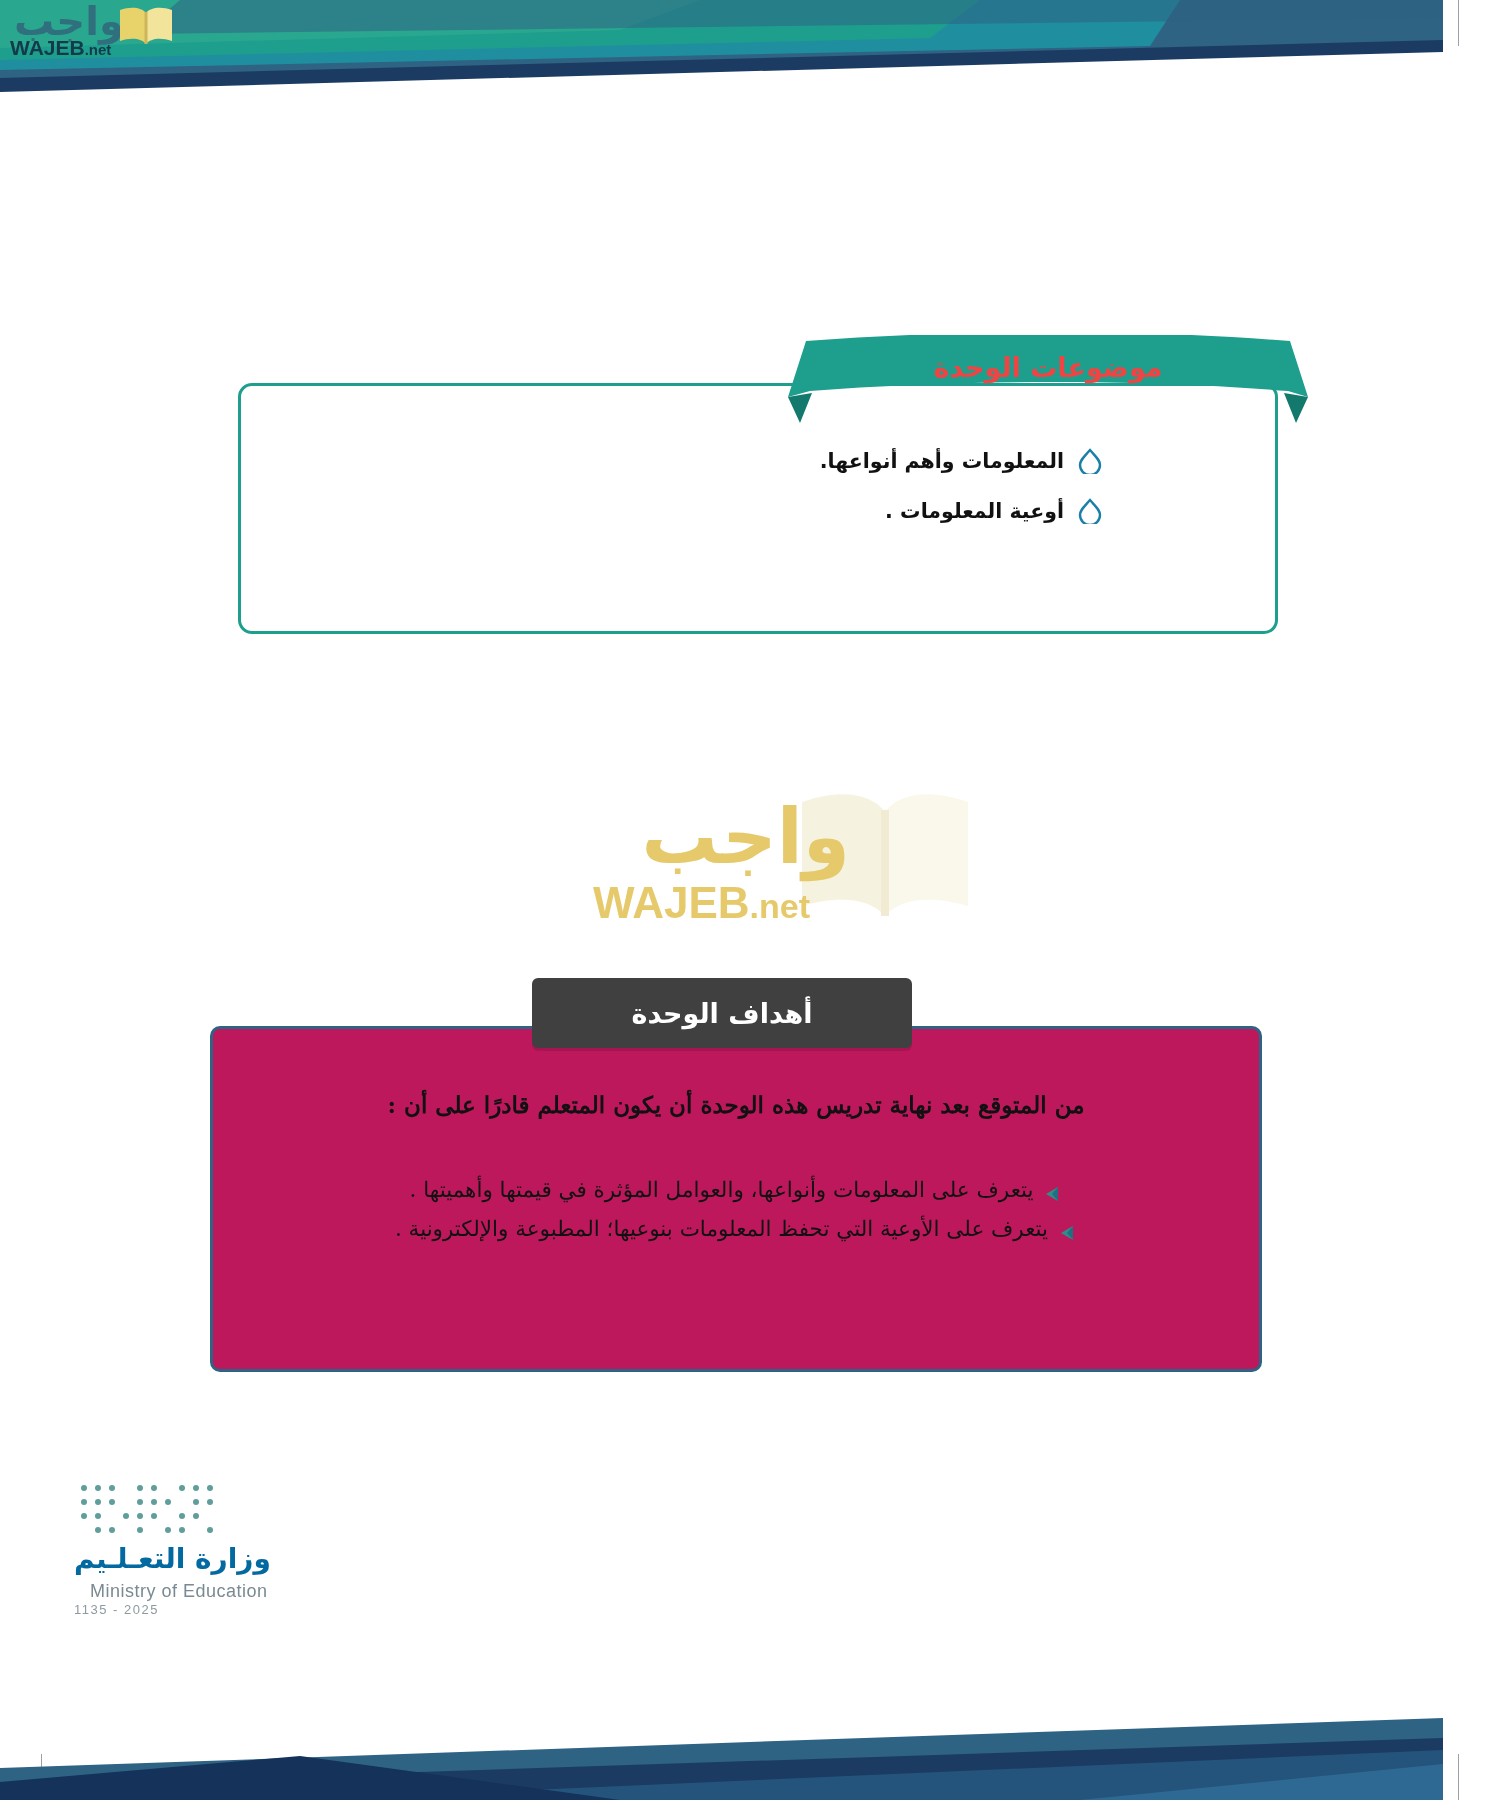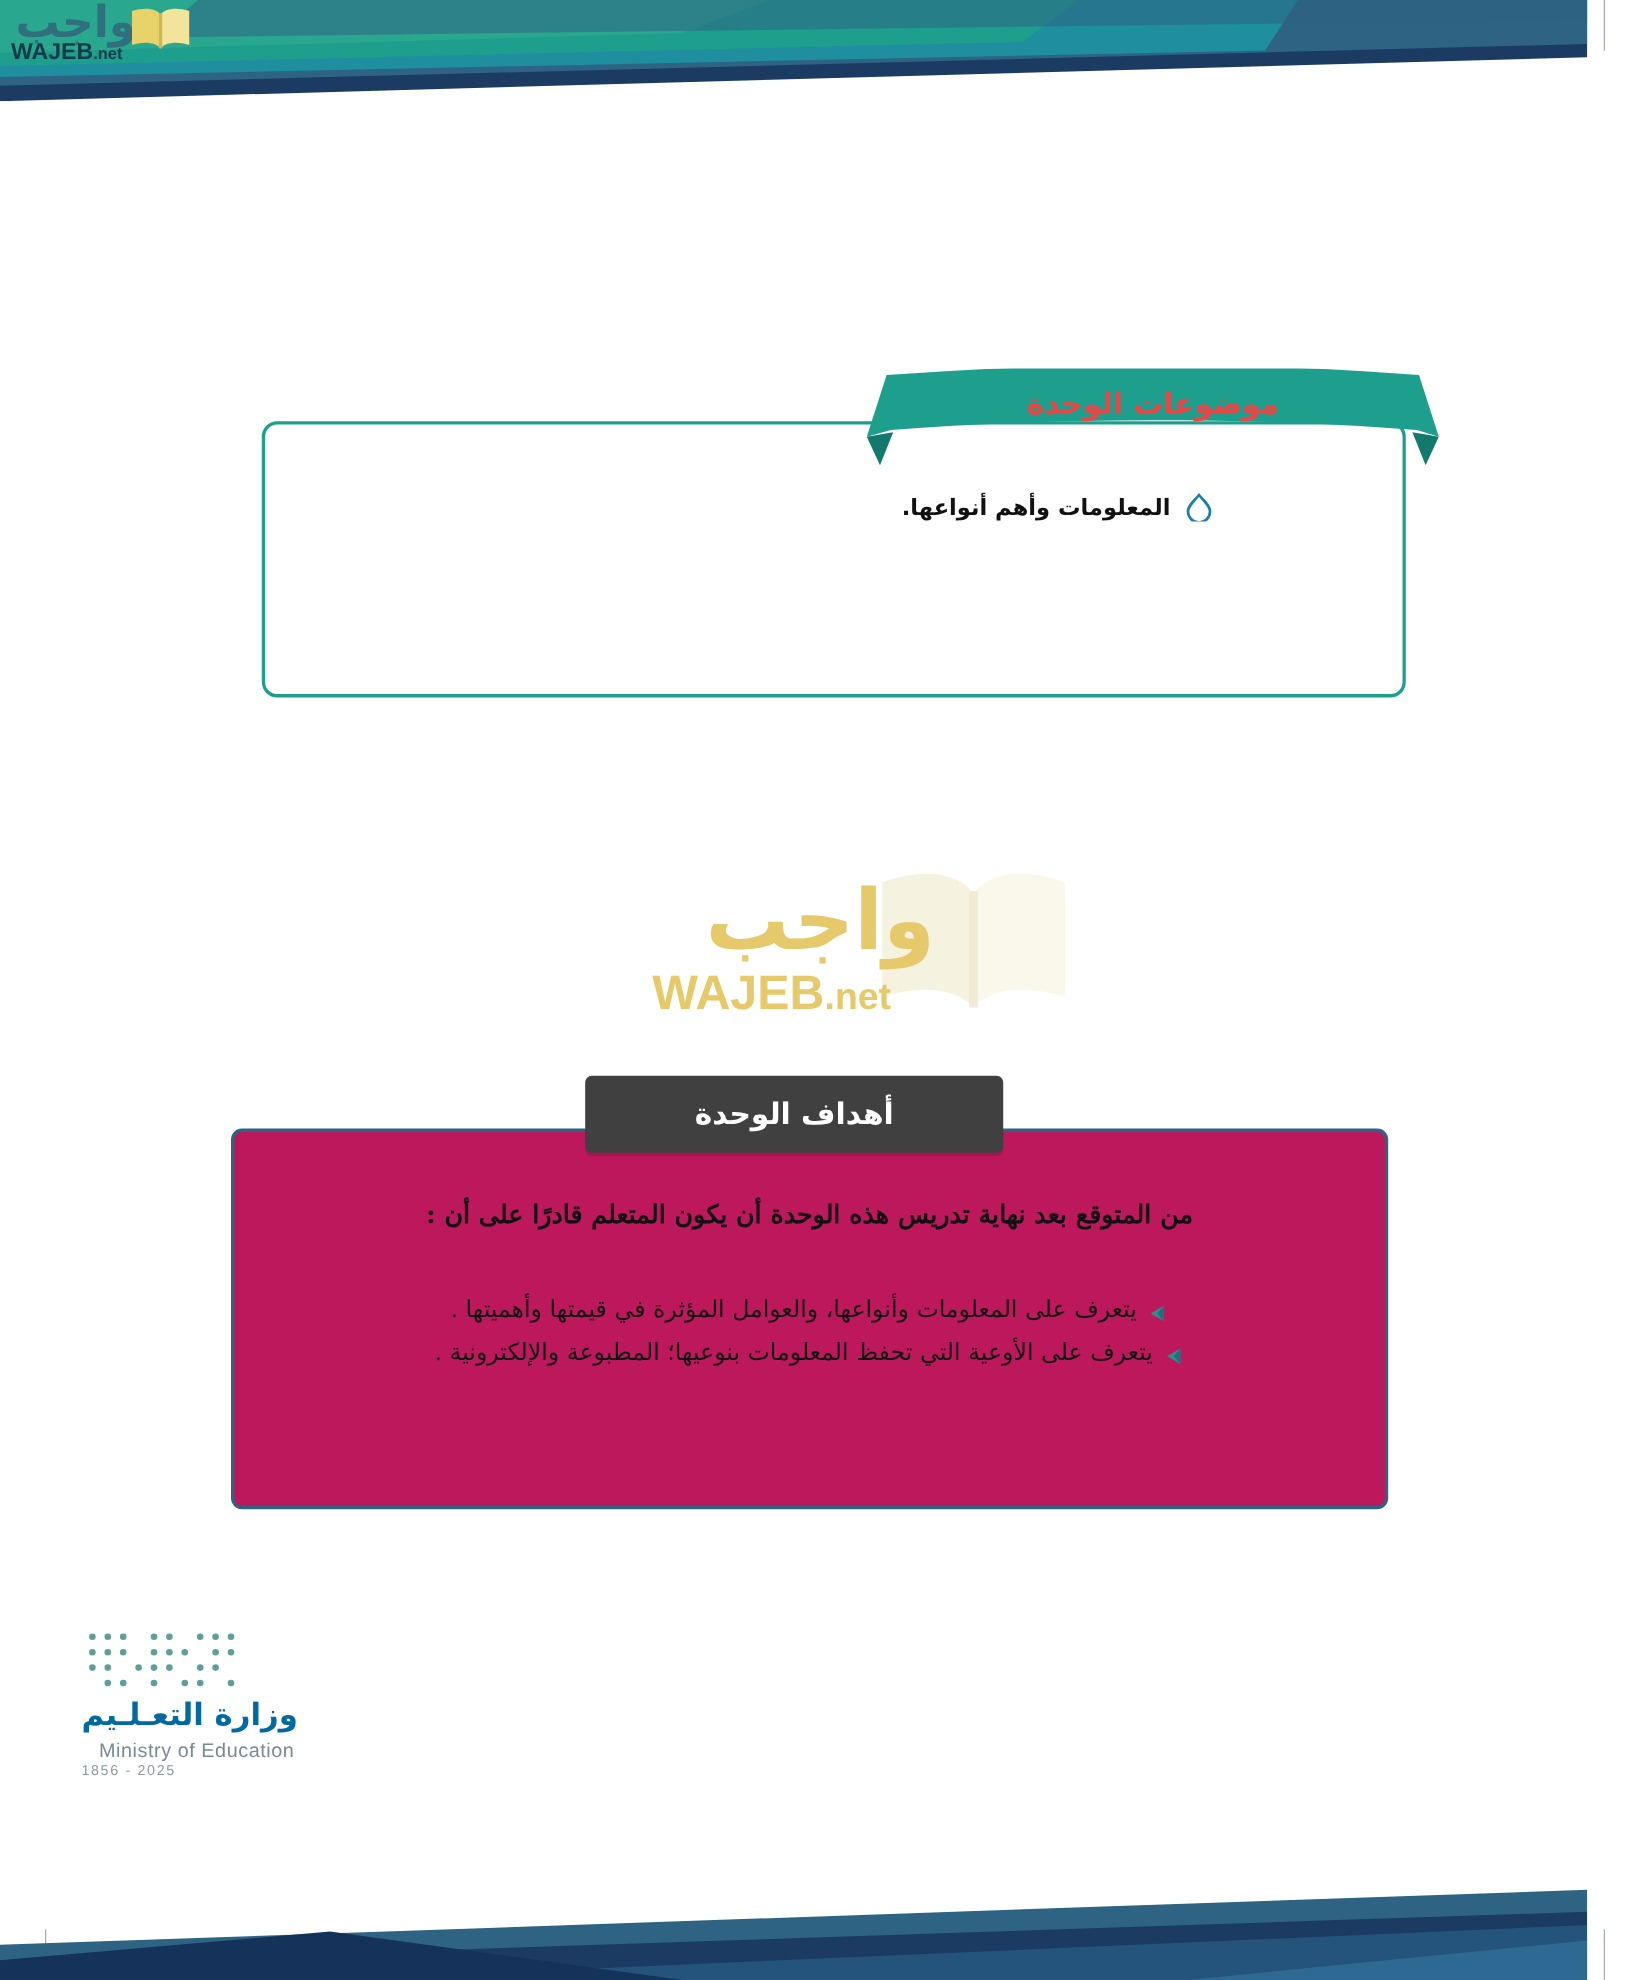--- a/index.html
+++ b/index.html
@@ -367,20 +367,28 @@
         <div class="topic-item">
           <span class="topic-bullet">
             <svg width="26" height="26" viewBox="0 0 26 26" xmlns="http://www.w3.org/2000/svg">
               <path d="M13 2 C19 9 23 12 23 17 A10 10 0 0 1 3 17 C3 12 7 9 13 2 Z" fill="none" stroke="#1b7fa8" stroke-width="2.4"></path>
             </svg>
           </span>
           <span class="topic-text">المعلومات وأهم أنواعها.</span>
         </div>
 
 
+        <div class="topic-item">
+          <span class="topic-bullet">
+            <svg width="26" height="26" viewBox="0 0 26 26" xmlns="http://www.w3.org/2000/svg">
+              <path d="M13 2 C19 9 23 12 23 17 A10 10 0 0 1 3 17 C3 12 7 9 13 2 Z" fill="none" stroke="#1b7fa8" stroke-width="2.4"></path>
+            </svg>
+          </span>
+          <span class="topic-text">أوعية المعلومات .</span>
+        </div>
 
       </div>
     </div>
 
     <div class="topics-banner">
       <svg width="520" height="98" viewBox="0 0 520 98" xmlns="http://www.w3.org/2000/svg" style="position:absolute;top:0;left:0;">
         <path d="M0 62 L18 6 C180 -6 350 -6 502 6 L520 62 L500 56 C350 44 172 44 22 56 Z" fill="#1e9f8e"></path>
         <path d="M0 62 L12 88 L24 58 Z" fill="#12796c"></path>
         <path d="M520 62 L508 88 L496 58 Z" fill="#12796c"></path>
       </svg>
@@ -470,21 +478,21 @@
             <circle cx="34" cy="50" r="3"></circle>
           <circle cx="62" cy="50" r="3"></circle>
             <circle cx="90" cy="50" r="3"></circle>
           <circle cx="104" cy="50" r="3"></circle>
             <circle cx="132" cy="50" r="3"></circle>
         </g>
       </svg>
     </span>
     <span class="ar">وزارة التعـلـيم</span>
     <span class="en">Ministry of Education</span>
-    <span class="yr">2025 - 1856</span>
+    <span class="yr">2025 - 1135</span>
   </div>
 
   <div class="bottom-band">
     <svg width="1443" height="110" viewBox="0 0 1443 110" xmlns="http://www.w3.org/2000/svg">
       <polygon points="0,110 1443,110 1443,28 0,78" fill="#2e6384"></polygon>
       <polygon points="0,110 1443,110 1443,48 0,96" fill="#1b3b63"></polygon>
       <polygon points="120,110 1443,110 1443,60 300,110" fill="#24547c"></polygon>
       <polygon points="0,110 620,110 300,66 0,92" fill="#14325a"></polygon>
       <polygon points="900,110 1443,110 1443,74 1080,110" fill="#2f6d96" opacity="0.85"></polygon>
     </svg>

